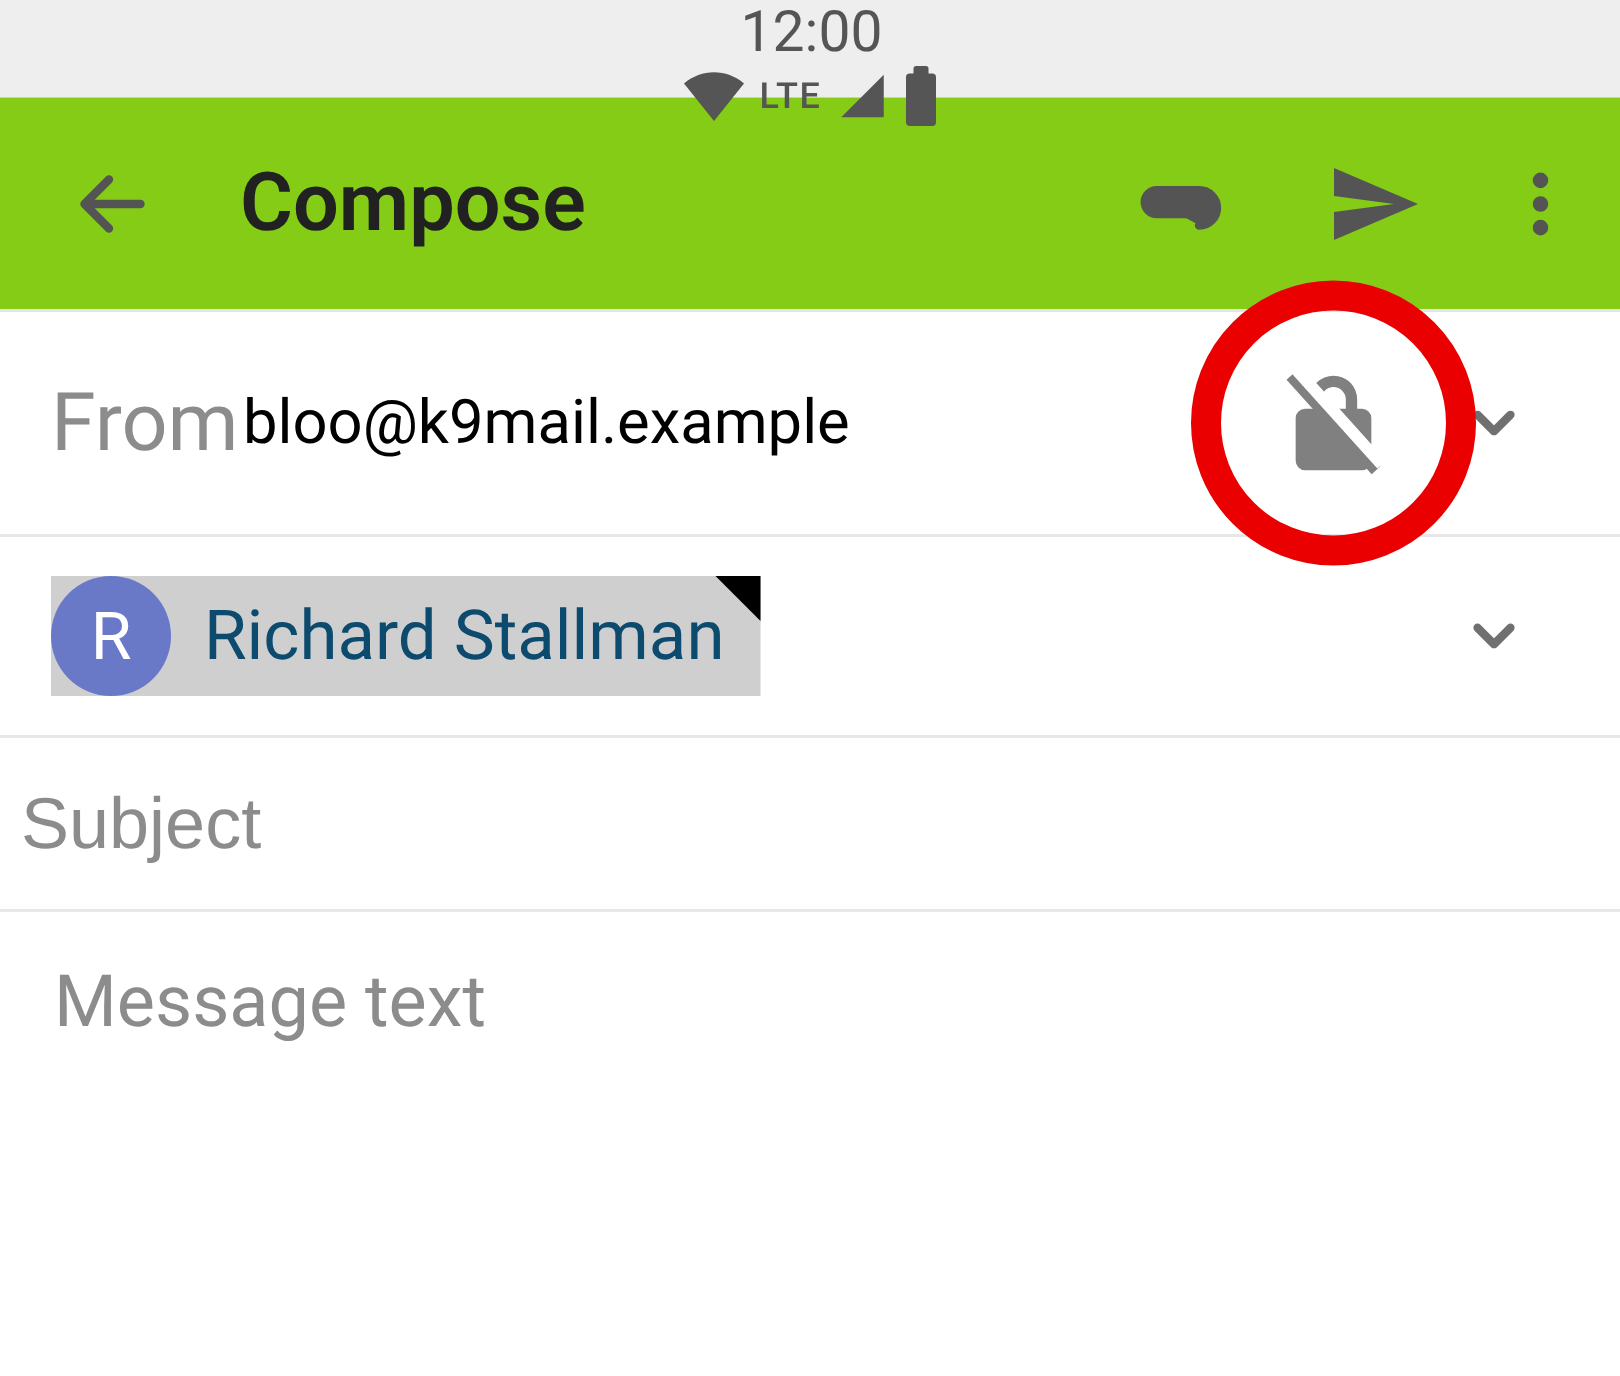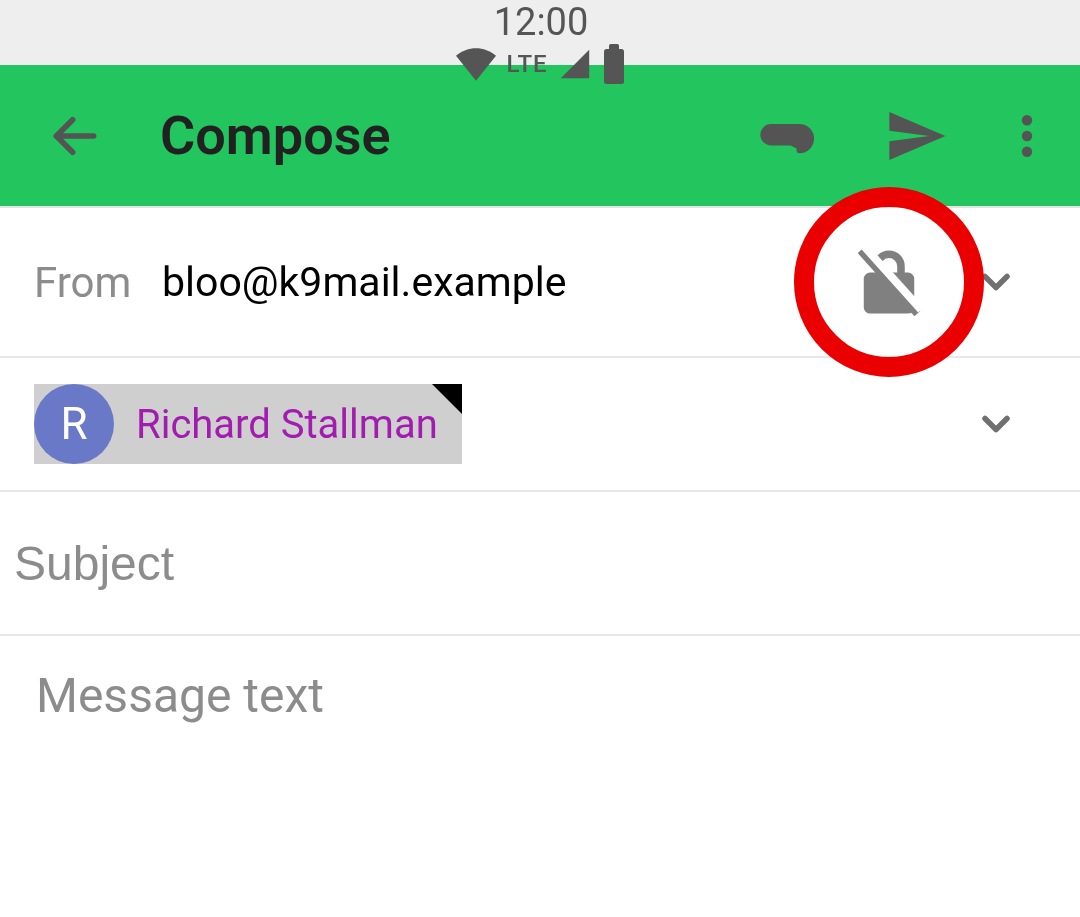--- a/index.html
+++ b/index.html
@@ -30,21 +30,21 @@
     display: flex;
     align-items: center;
     gap: 10px;
   }
   .status-right span, .status-right svg { color: #555555; }
   .lte { font-weight: 500; letter-spacing: 1px; font-size: 24px; }
 
   
   .app-bar {
     height: 143px;
-    background: #22c55e;
+    background: #84cc16;
     display: flex;
     align-items: center;
     padding: 0 8px 0 0;
     border-bottom: 2px solid #e4e4e4;
   }
   .back-btn {
     width: 150px;
     height: 100%;
     display: flex;
     align-items: center;
@@ -74,21 +74,21 @@
     display: flex;
     align-items: center;
     padding-left: 34px;
     padding-right: 34px;
     border-bottom: 2px solid #e7e7e7;
     position: relative;
   }
   .row-label {
     width: 128px;
     flex: 0 0 128px;
-    font-size: 42px;
+    font-size: 54px;
     color: #8c8c8c;
   }
   .row-value {
     font-size: 41px;
     color: #000000;
   }
 
   .from-row { height: 150px; background: #ffffff; }
   .from-value { flex: 1; }
   .encryption-slot {
@@ -137,36 +137,36 @@
     background: #6a78c8;
     color: #ffffff;
     display: flex;
     align-items: center;
     justify-content: center;
     font-size: 44px;
     font-weight: 400;
     margin-left: 0;
   }
   .chip-name {
-    font-size: 40px;
-    color: #a21caf;
+    font-size: 46px;
+    color: #0c4a6e;
     padding: 0 24px 0 22px;
   }
   .chip-corner {
     position: absolute;
     top: 0;
     right: 0;
     width: 0;
     height: 0;
     border-style: solid;
     border-width: 0 30px 30px 0;
     border-color: transparent #000000 transparent transparent;
   }
 
-  .subject-row { height: 144px; padding-left: 12px; }
+  .subject-row { height: 116px; padding-left: 12px; }
   .subject-input {
     border: none;
     outline: none;
     width: 100%;
     font-size: 48px;
     color: #212121;
     background: transparent;
   }
   .subject-input::placeholder { color: #8c8c8c; }
 

